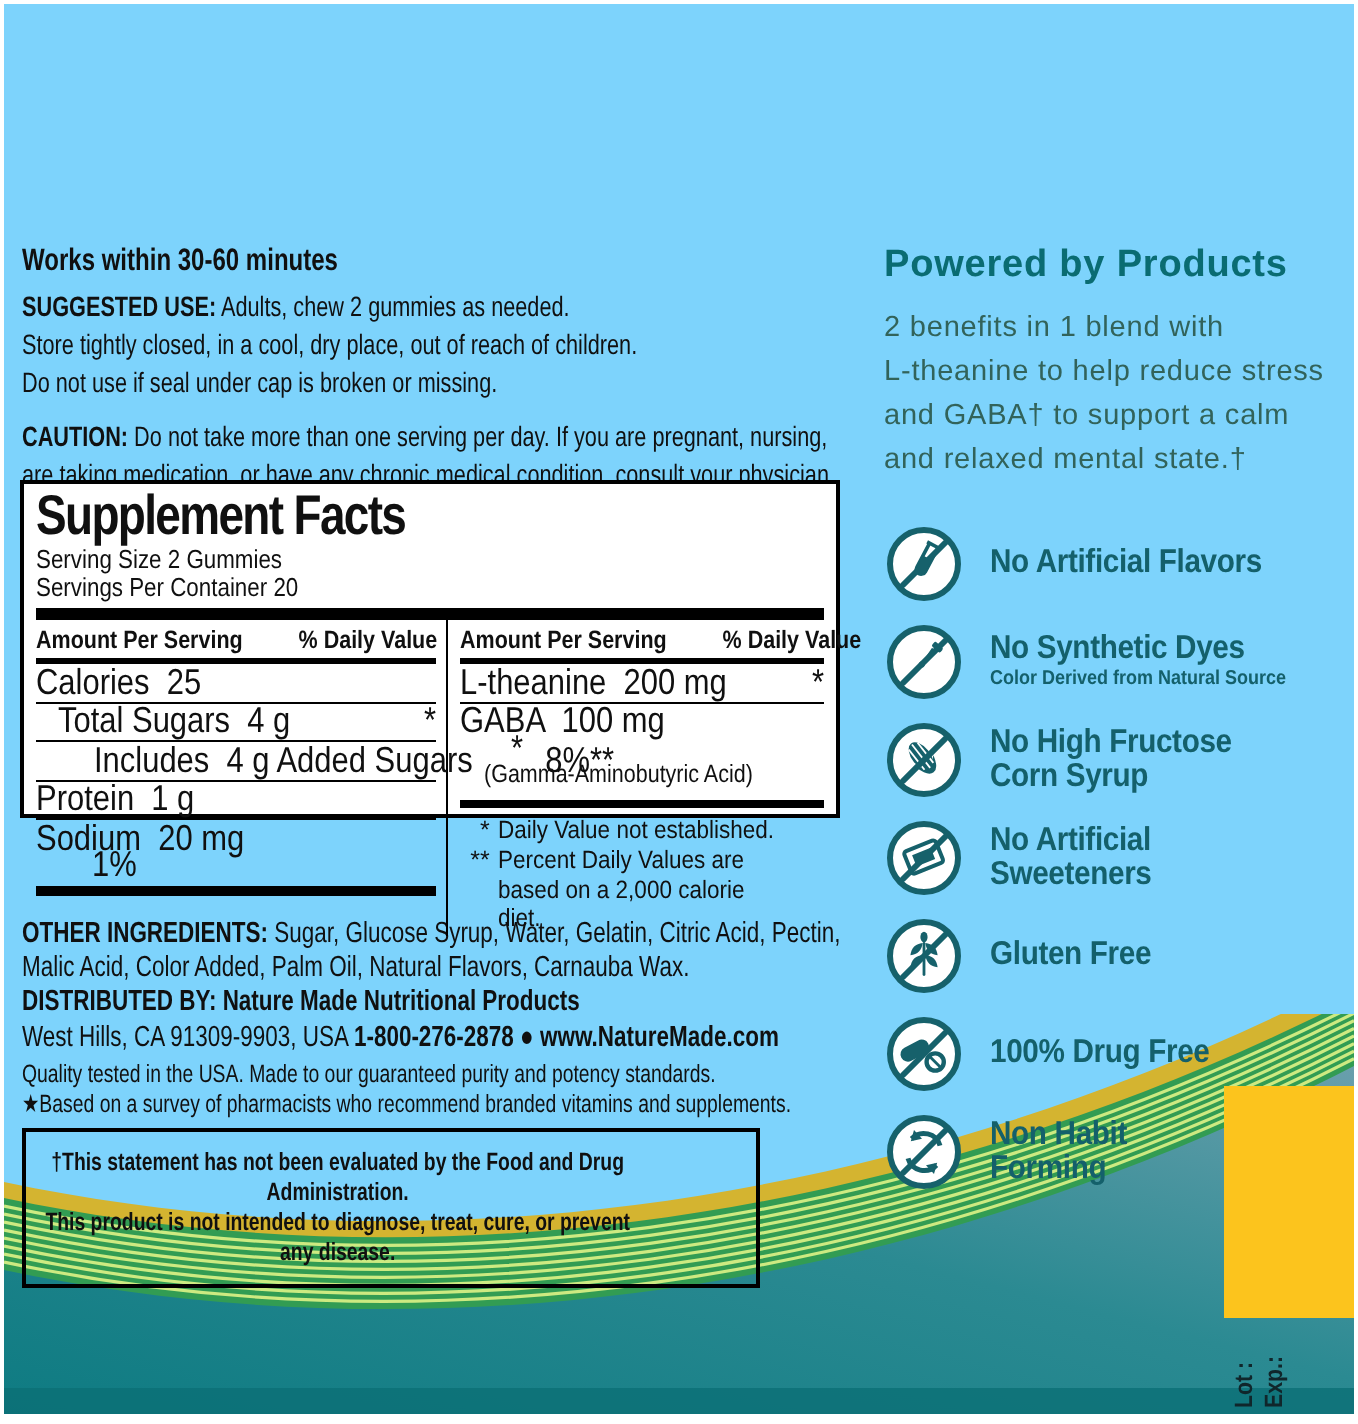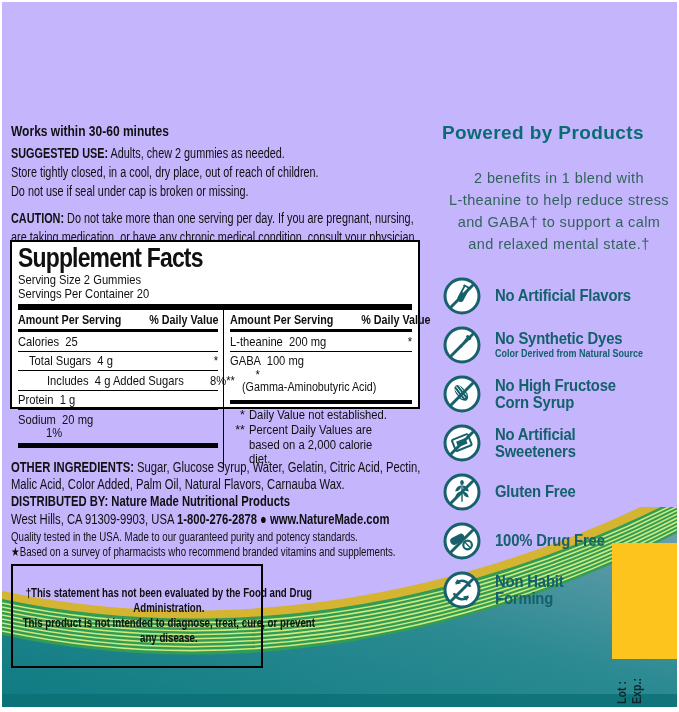--- a/index.html
+++ b/index.html
@@ -1,18 +1,18 @@
 <!DOCTYPE html>
 <html><head>
 <meta charset="utf-8">
 <style>
   html,body{margin:0;padding:0;}
   body{font-family:"Liberation Sans", sans-serif; background:#e8e8e8;}
   .page{width:679px;height:712px;background:#ffffff;padding:2px 2px 5px 2px;box-sizing:border-box;}
-  .label{position:relative;width:100%;height:100%;background:#c4b5fd;overflow:hidden;color:#101010;}
+  .label{position:relative;width:100%;height:100%;background:#7dd3fc;overflow:hidden;color:#101010;}
 
   
   .cond{transform:scaleX(0.775);transform-origin:0 0;width:540px;}
 
   
   .usage{position:absolute;left:9px;top:119px;font-size:14px;line-height:19px;}
   .works{font-weight:700;font-size:15.5px;margin-bottom:4px;}
   .b{font-weight:700;}
   .caution{margin-top:8px;}
 
@@ -21,42 +21,42 @@
   .cx{display:inline-block;transform:scaleX(0.86);transform-origin:0 50%;white-space:pre;}
   .cxr{display:inline-block;transform:scaleX(0.86);transform-origin:100% 50%;white-space:pre;}
   .sf-title{font-size:28px;font-weight:700;letter-spacing:-1px;line-height:30px;margin-top:1px;}
   .sf-title .cx{transform:scaleX(0.82);}
   .sf-serving{font-size:13px;line-height:14px;font-weight:400;}
   .sf-thickbar{height:6px;background:#000;margin:3px 0 0 0;}
   .sf-cols{display:flex;align-items:flex-start;}
   .sf-left{width:52%;box-sizing:border-box;padding-right:5px;}
   .sf-right{width:48%;box-sizing:border-box;border-left:1.5px solid #000;padding-left:6px;}
   .sf-header{display:flex;justify-content:space-between;font-weight:700;font-size:12.5px;padding:3px 0 2px 0;border-bottom:3px solid #000;}
-  .sf-row{display:flex;justify-content:space-between;font-size:13px;padding:2.5px 0;border-bottom:1px solid #000;line-height:13.5px;}
+  .sf-row{display:flex;justify-content:space-between;font-size:18px;padding:2.5px 0;border-bottom:1px solid #000;line-height:13.5px;}
   .sf-row.nb{border-bottom:none;flex-direction:column;}
   .ind1{padding-left:11px;}
   .ind2{padding-left:29px;}
   .sf-bottombar{height:5px;background:#000;margin-top:1px;}
   .sf-sub{font-size:12.5px;line-height:13.5px;padding:0 0 3px 12px;}
   .sf-midbar{height:4px;background:#000;margin:2px 0 4px 0;}
   .sf-note{display:flex;font-size:12.5px;line-height:14.5px;margin-bottom:1px;}
   .sf-note .m{min-width:15px;text-align:right;padding-right:4px;font-weight:400;}
   .sf-note .t{transform:scaleX(0.9);transform-origin:0 0;width:111%;}
 
   
   .ingredients{position:absolute;left:9px;top:457px;font-size:14.5px;line-height:17px;}
   .distributor{position:absolute;left:9px;top:491px;font-size:14.5px;line-height:17.5px;}
   .quality{position:absolute;left:9px;top:528px;font-size:12.5px;line-height:15px;}
-  .fda-box{position:absolute;left:9px;top:562px;width:252px;border:2px solid #000;box-sizing:border-box;padding:20px 2px;z-index:2;}
+  .fda-box{position:absolute;left:9px;top:562px;width:369px;border:2px solid #000;box-sizing:border-box;padding:8px 2px;z-index:2;}
   .fda-inner{width:397px;transform:scaleX(0.775);transform-origin:0 0;text-align:center;font-size:12.5px;font-weight:700;line-height:15px;}
 
   
   .science{position:absolute;left:440px;top:120px;width:234px;z-index:2;}
   .science-title{font-size:19px;font-weight:700;color:#0a6c72;letter-spacing:0.4px;}
-  .science-body{margin-top:23px;font-size:14.5px;line-height:22px;color:#32635a;letter-spacing:0.4px;white-space:pre-line;font-weight:400;text-align:center;}
+  .science-body{margin-top:9px;font-size:14.5px;line-height:22px;color:#32635a;letter-spacing:0.4px;white-space:pre-line;font-weight:400;}
   .badges{margin-top:16px;display:flex;flex-direction:column;}
   .badge{height:49px;display:flex;align-items:center;}
   .badge-icon{width:40px;height:40px;flex:0 0 40px;margin-right:13px;}
   .badge-text{transform:scaleX(0.9);transform-origin:0 50%;}
   .badge-label{font-size:16.5px;font-weight:700;color:#14606b;line-height:17px;white-space:pre-line;letter-spacing:-0.2px;}
   .badge-sub{font-size:10px;font-weight:700;color:#14606b;margin-top:1px;white-space:nowrap;}
 
   
   .wave{position:absolute;left:0;bottom:0;width:100%;height:200px;z-index:1;display:block;}
 

